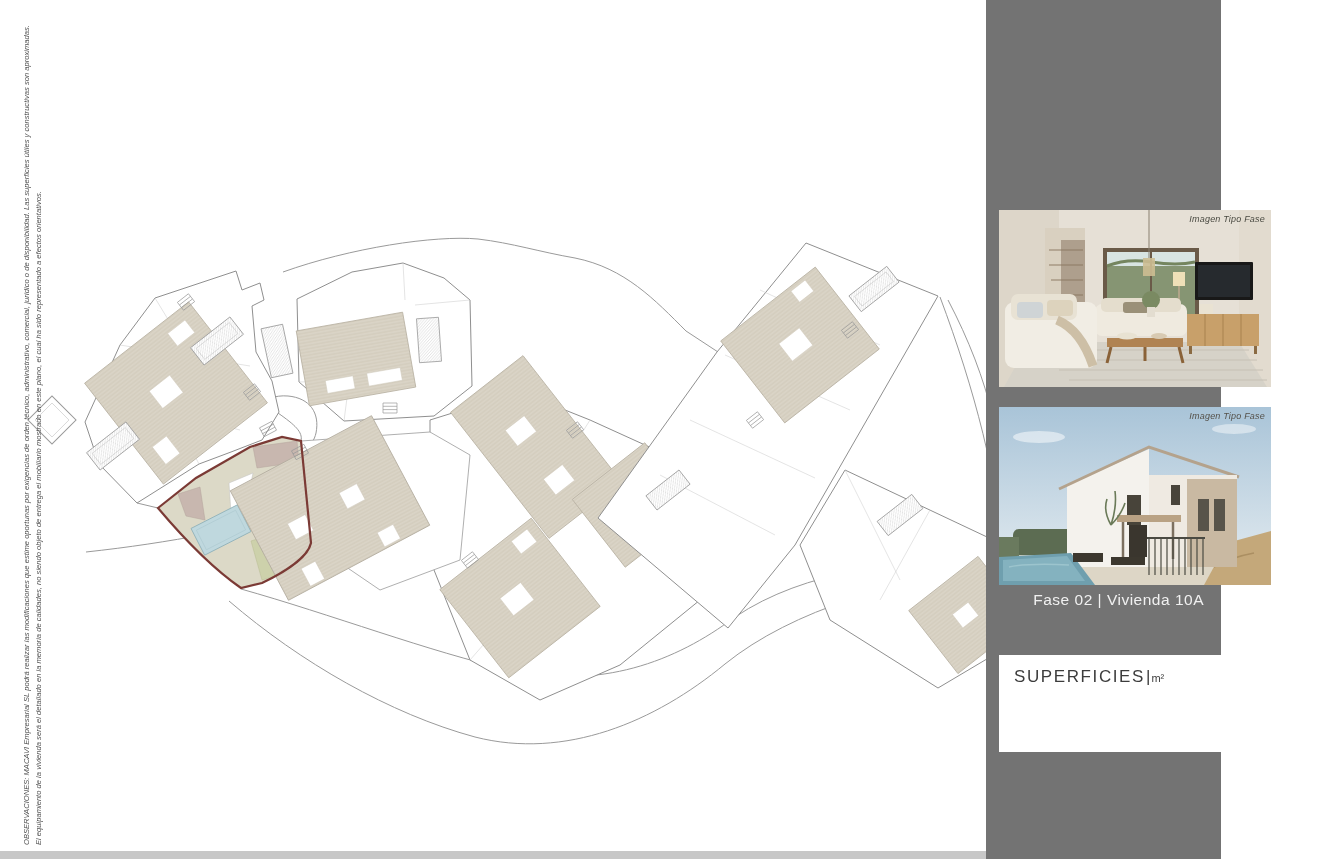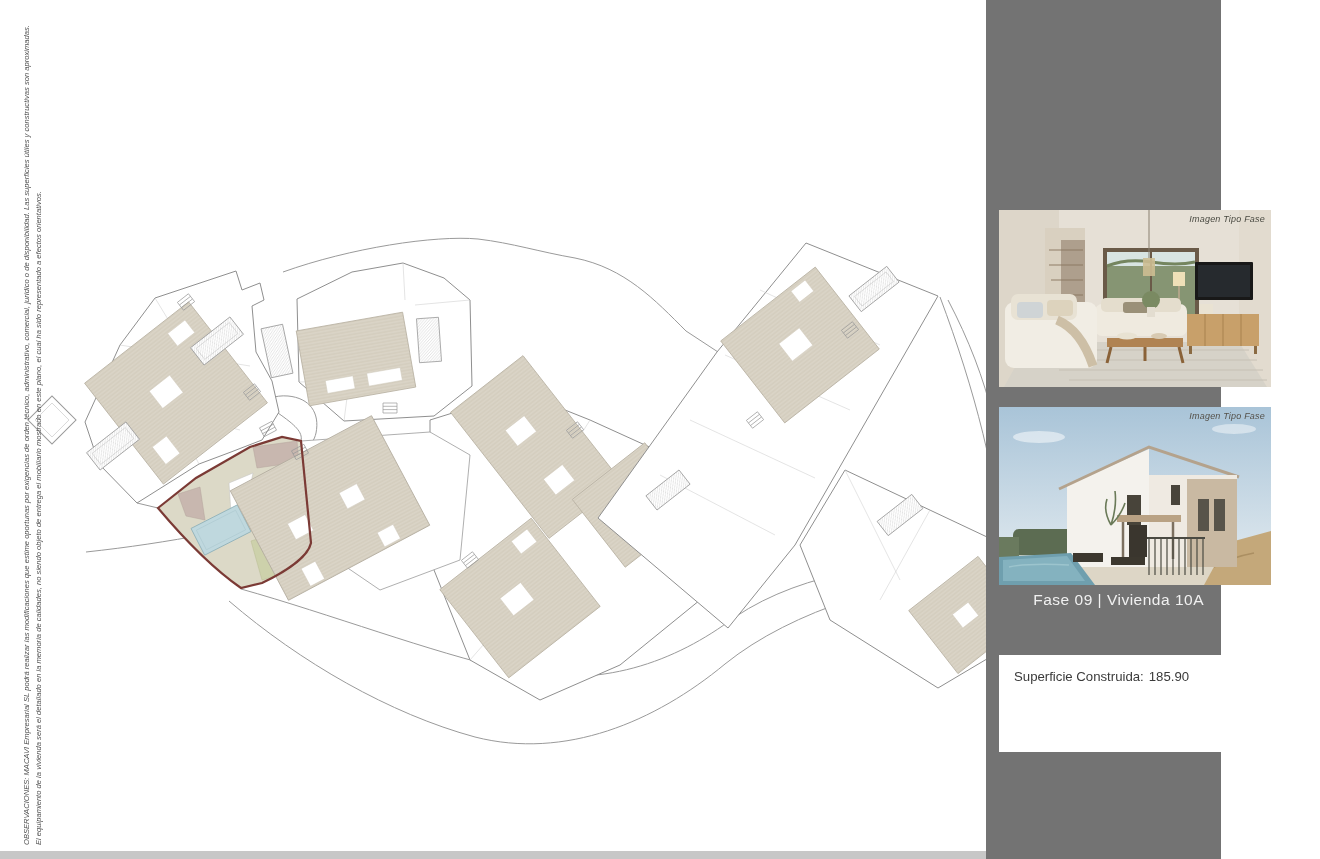--- a/index.html
+++ b/index.html
@@ -324,22 +324,22 @@
       <polygon points="0,150 72,146 96,178 0,178" fill="#6f9fae"></polygon>
       <polygon points="4,153 68,149 86,174 4,174" fill="#84b2bf"></polygon>
       <path d="M10,160 q20,-4 60,-2" stroke="#9cc4cd" stroke-width="1.5" fill="none"></path>
 
       <rect x="74" y="146" width="30" height="9" fill="#3c382f"></rect>
       <rect x="112" y="150" width="34" height="8" fill="#3c382f"></rect>
     </svg>
     <span class="photo-label">Imagen Tipo Fase</span>
   </div>
 
-  <div class="caption">Fase 09 |  Vivienda 10A</div>
+  <div class="caption">Fase 02 |  Vivienda 10A</div>
 
   <div class="supbox">
-    <div class="sup-row">
-      <span>Superficie Construida:</span><span class="v">185.90</span>
+    <div class="sup-title-row">
+      <span class="sup-title">SUPERFICIES</span><span class="sup-sep">|</span><span class="sup-unit">m²</span>
     </div>
   </div>
 </div>
 
 <div class="white-right"></div>
 
 </body></html>

